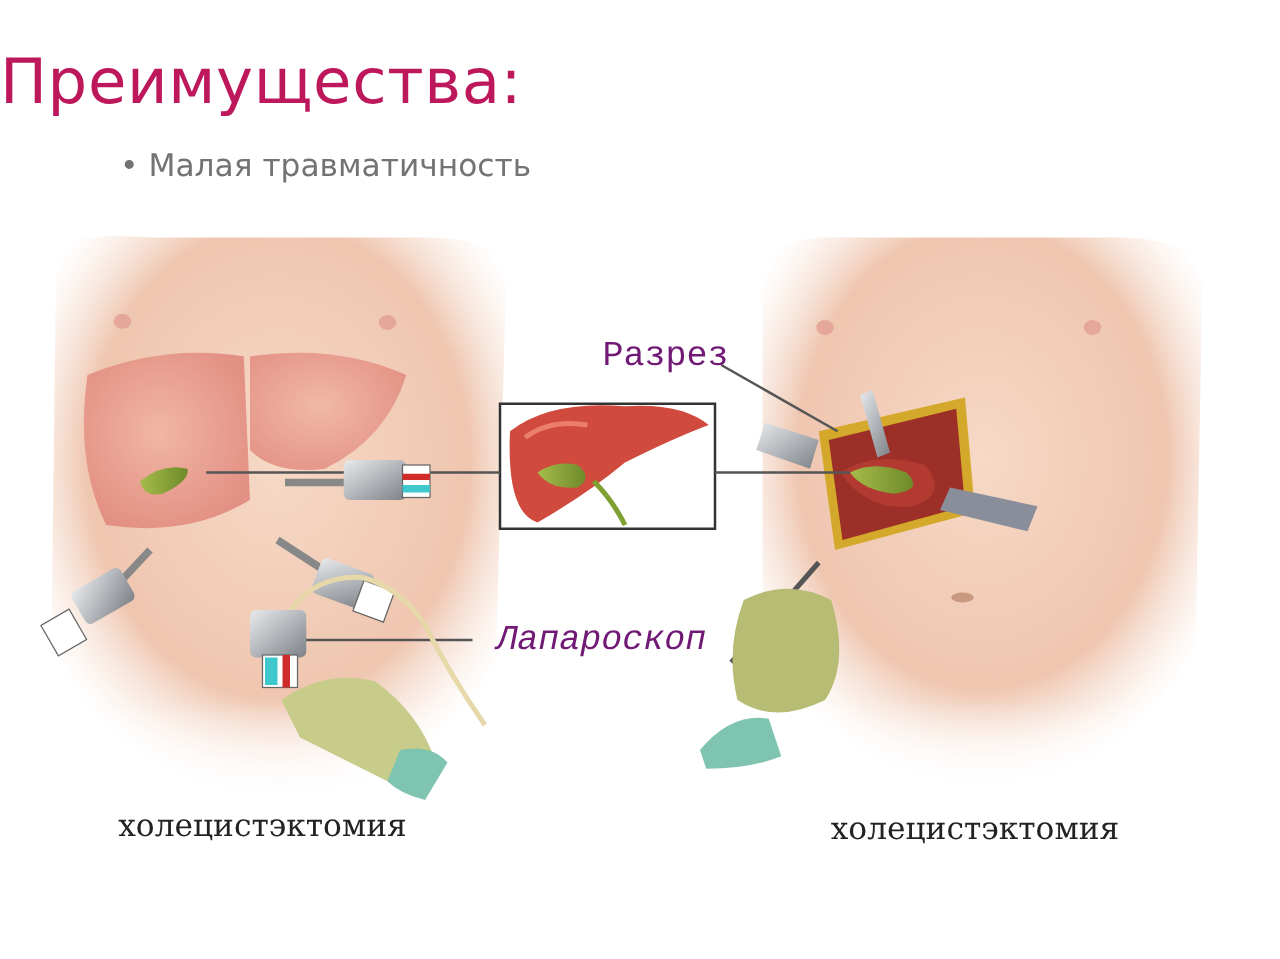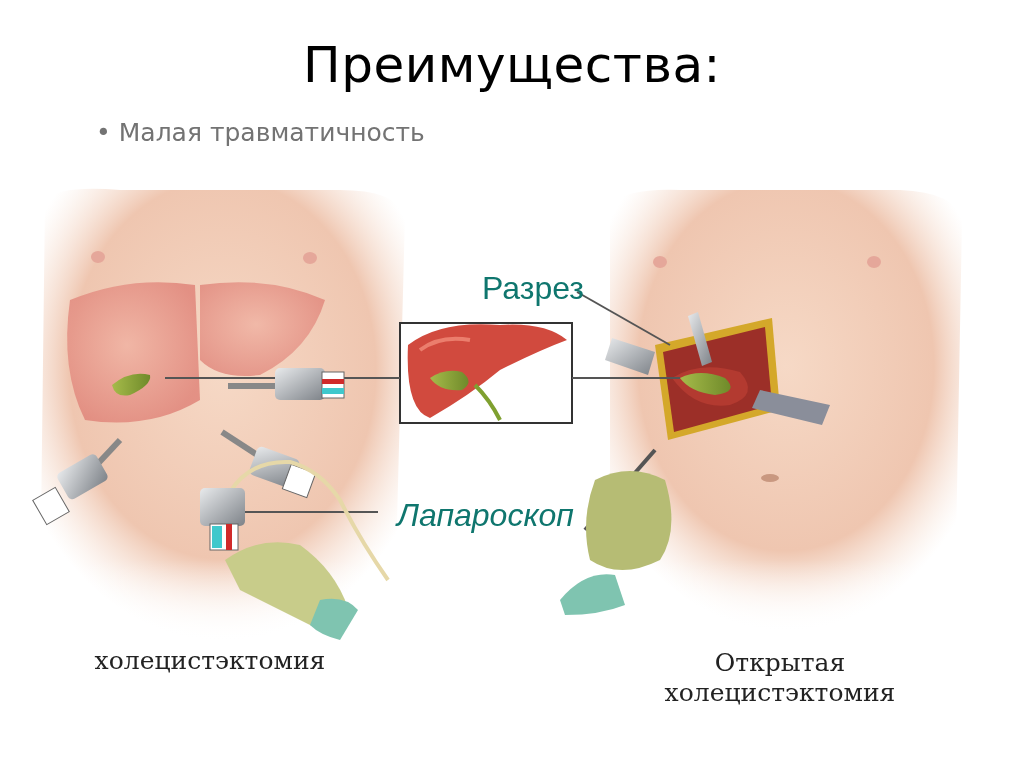--- a/index.html
+++ b/index.html
@@ -11,24 +11,24 @@
     width: 1024px;
     height: 767px;
     position: relative;
     overflow: hidden;
     font-family: "DejaVu Sans", sans-serif;
   }
   .slide-title {
     position: absolute;
     left: 0; right: 0;
     top: 36px;
-    text-align: center;
+    text-align: left;
     font-family: "DejaVu Sans", sans-serif;
     font-size: 50px;
-    color: #000000;
+    color: #be185d;
     letter-spacing: 0.5px;
   }
   .bullet-list {
     position: absolute;
     left: 96px;
     top: 118px;
     margin: 0;
     padding: 0;
     list-style: none;
   }
@@ -56,23 +56,23 @@
     font-size: 25px;
   }
   .caption-left .l1 { font-style: italic; }
   .caption-right {
     left: 620px; width: 320px;
     top: 648px;
     font-size: 25px;
   }
   .label {
     position: absolute;
-    font-family: Liberation Sans, sans-serif;
-    color: #0f766e;
-    font-size: 32px;
+    font-family: Liberation Mono, monospace;
+    color: #701a75;
+    font-size: 28px;
   }
   .label-incision { left: 482px; top: 270px; }
   .label-laparoscope { left: 397px; top: 497px; font-style: italic; }
 </style>
 </head>
 <body>
 
 <div class="slide-title">Преимущества:</div>
 
 <ul class="bullet-list">
@@ -186,15 +186,14 @@
 </svg>
 
 <div class="label label-incision">Разрез</div>
 <div class="label label-laparoscope">Лапароскоп</div>
 
 <div class="caption caption-left">
   <div class="l2">холецистэктомия</div>
 </div>
 
 <div class="caption caption-right">
-  <div>Открытая</div>
   <div>холецистэктомия</div>
 </div>
 
 </body></html>

